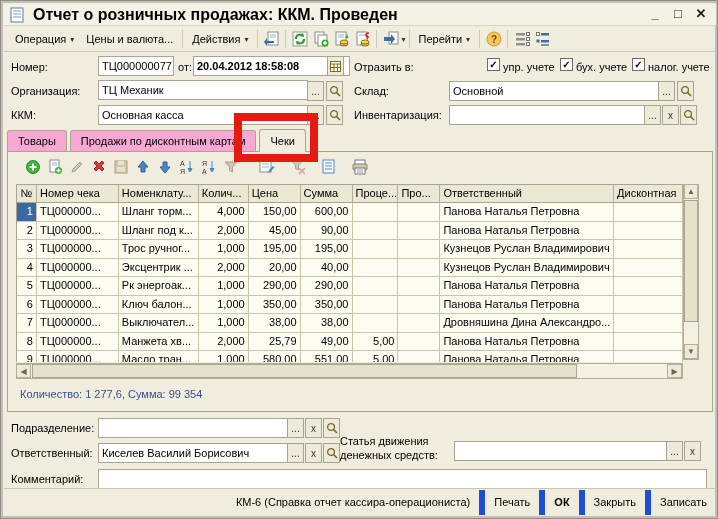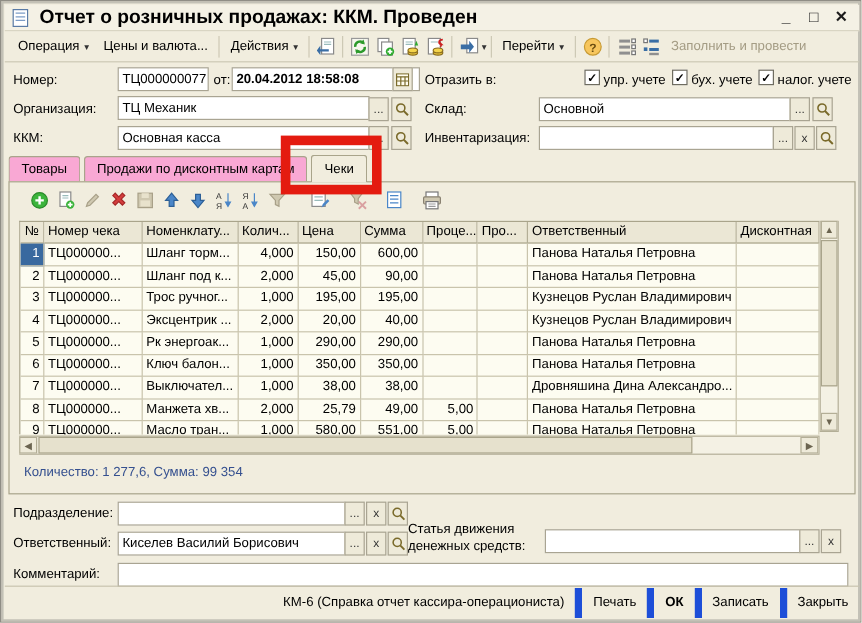--- a/index.html
+++ b/index.html
@@ -163,23 +163,20 @@
     </div>
     <div class="tb-icon">
       <svg width="16" height="16" viewBox="0 0 16 16">
           <rect x="1.5" y="1.5" width="3" height="3" fill="#fff" stroke="#777"></rect>
           <rect x="1.5" y="8.5" width="3" height="3" fill="#3a6ea5"></rect>
           <rect x="6" y="2" width="8" height="2.5" fill="#3a6ea5"></rect>
           <rect x="6" y="9" width="8" height="2.5" fill="#3a6ea5"></rect>
           <rect x="6" y="13" width="8" height="2" fill="#8f8f8f"></rect>
         </svg>
     </div>
-    <div class="tb-item tb-gray">
-        <span>Заполнить и провести</span>
-      </div>
   </div>
 
   <span class="lbl" style="left:10px;top:60px;">Номер:</span>
   <div class="input" style="left:97px;top:55px;width:76px;">ТЦ000000077</div>
   <span class="lbl" style="left:177px;top:60px;">от:</span>
   <div class="input" style="left:192px;top:55px;width:157px;font-weight:bold;">20.04.2012 18:58:08</div>
   <div class="btn-sq" style="left:326px;top:55px;">
     <svg width="11" height="11" viewBox="0 0 11 11">
         <rect x="0.5" y="0.5" width="10" height="10" fill="#fffdf0" stroke="#7a6a2a"></rect>
         <line x1="0.5" y1="3" x2="10.5" y2="3" stroke="#7a6a2a"></line>
@@ -535,18 +532,18 @@
       <span>x</span>
     </div>
 
   <span class="lbl" style="left:10px;top:472px;">Комментарий:</span>
   <div class="input" style="left:97px;top:468px;width:609px;"></div>
 
   <div class="bottombar">
     <div class="bb-btn">КМ-6 (Справка отчет кассира-операциониста)</div>
     <div class="bb-btn">Печать</div>
     <div class="bb-btn bb-ok">ОК</div>
+    <div class="bb-btn">Закрыть</div>
     <div class="bb-btn">Записать</div>
-    <div class="bb-btn">Закрыть</div>
   </div>
 
   <div class="annotation"></div>
 </div>
 
 </body></html>

